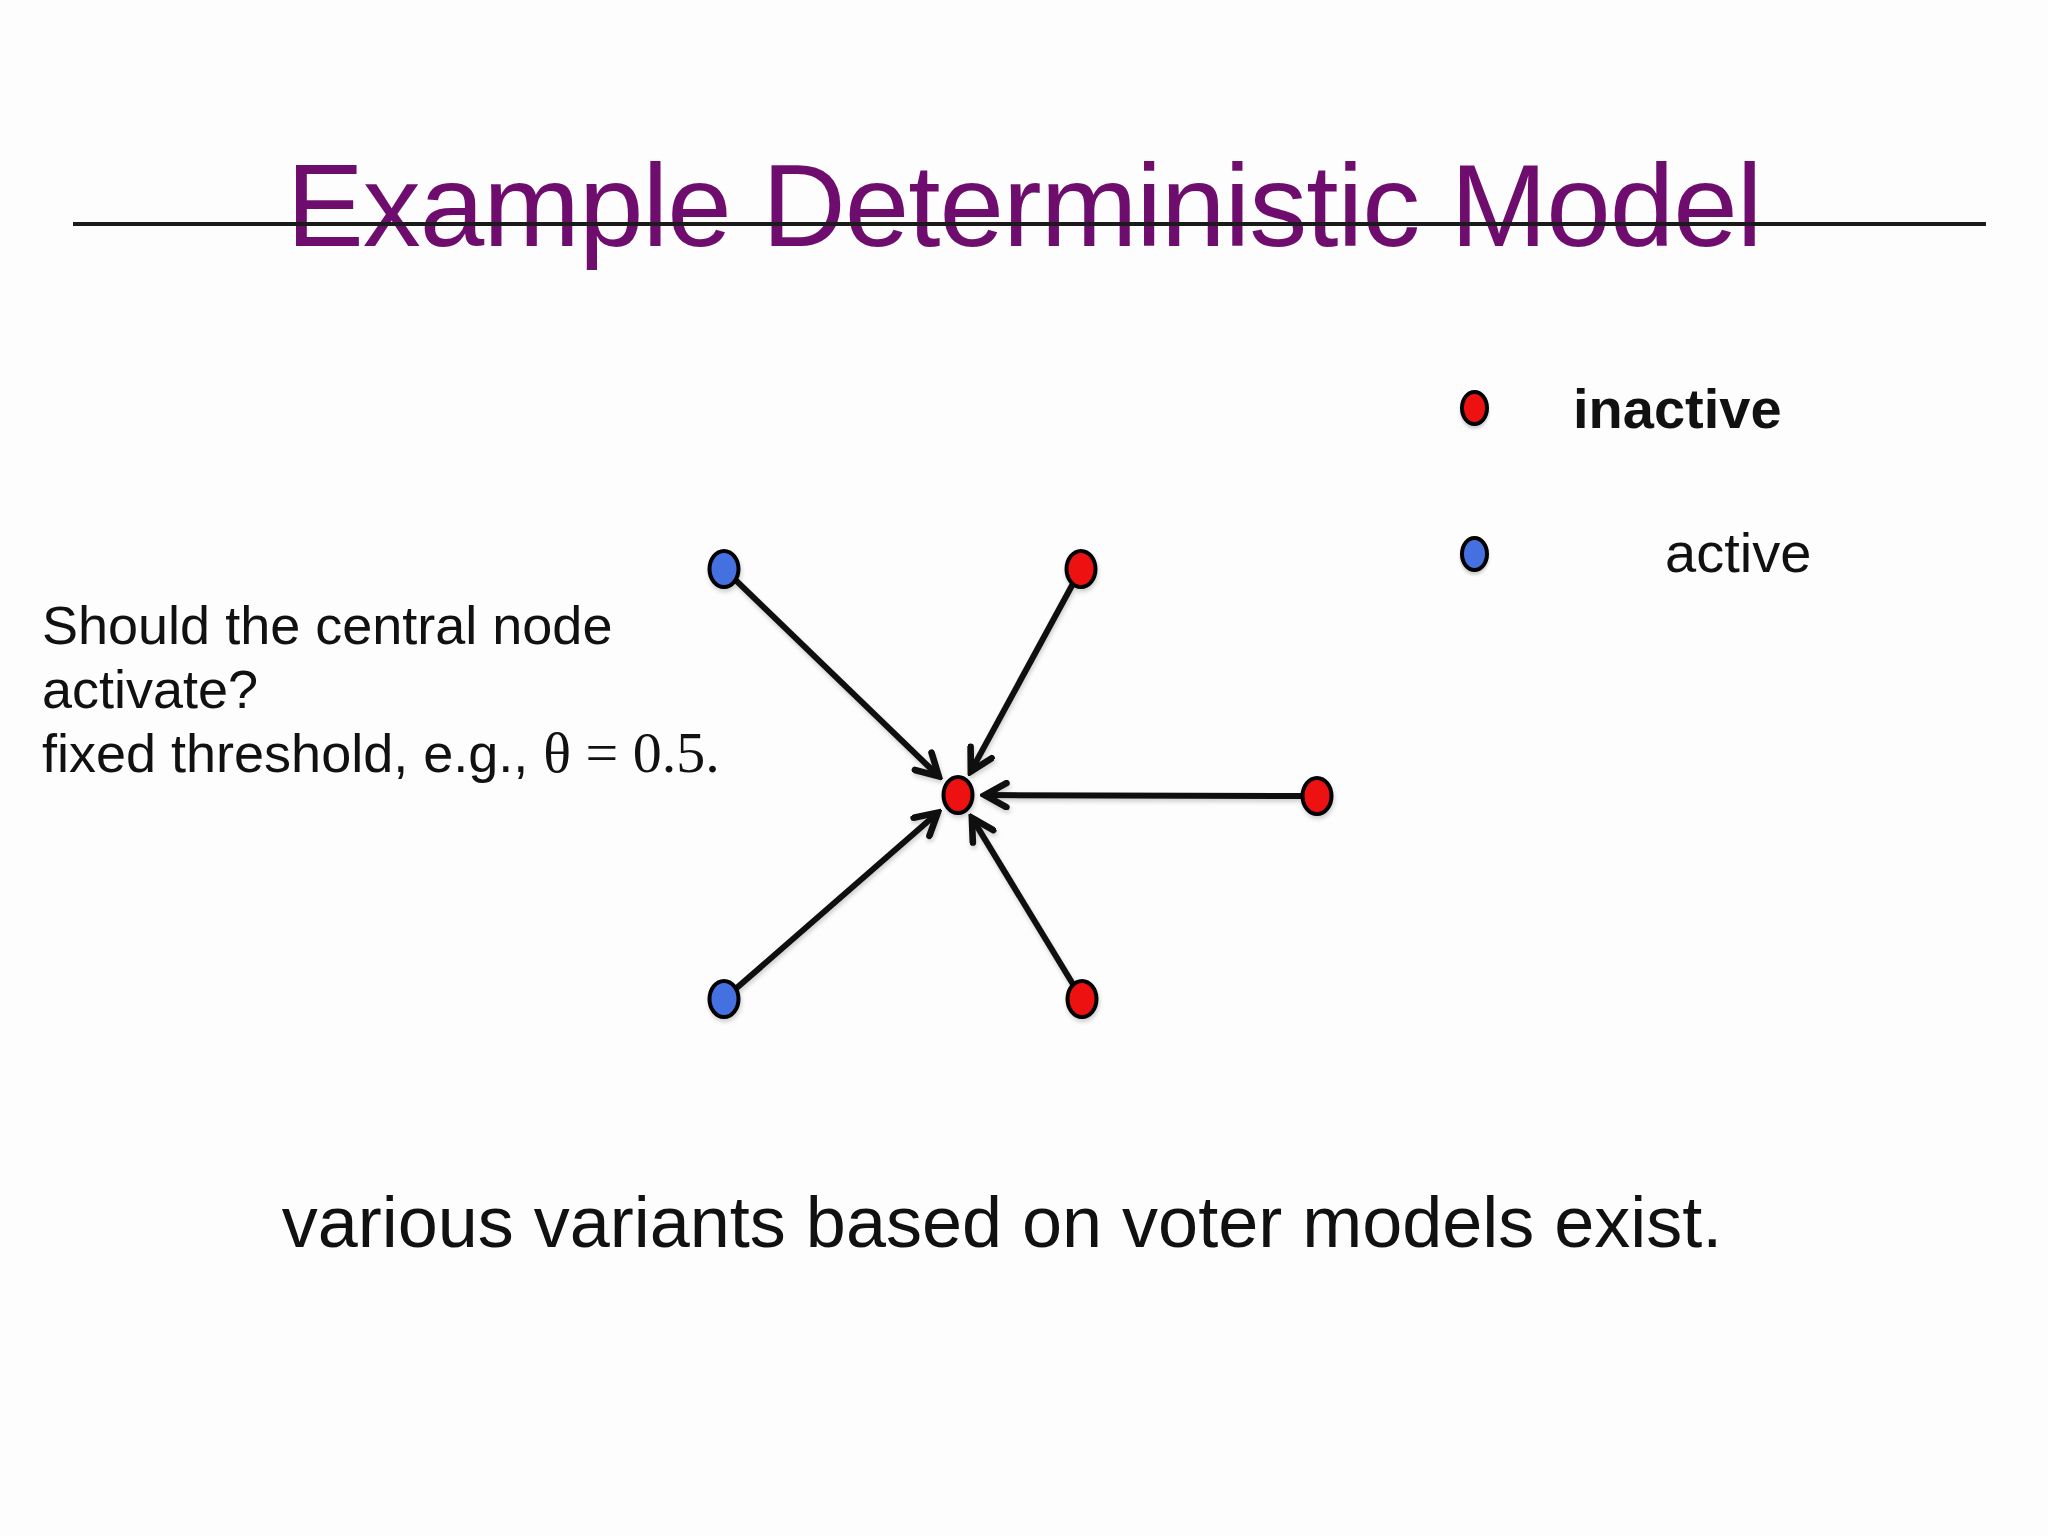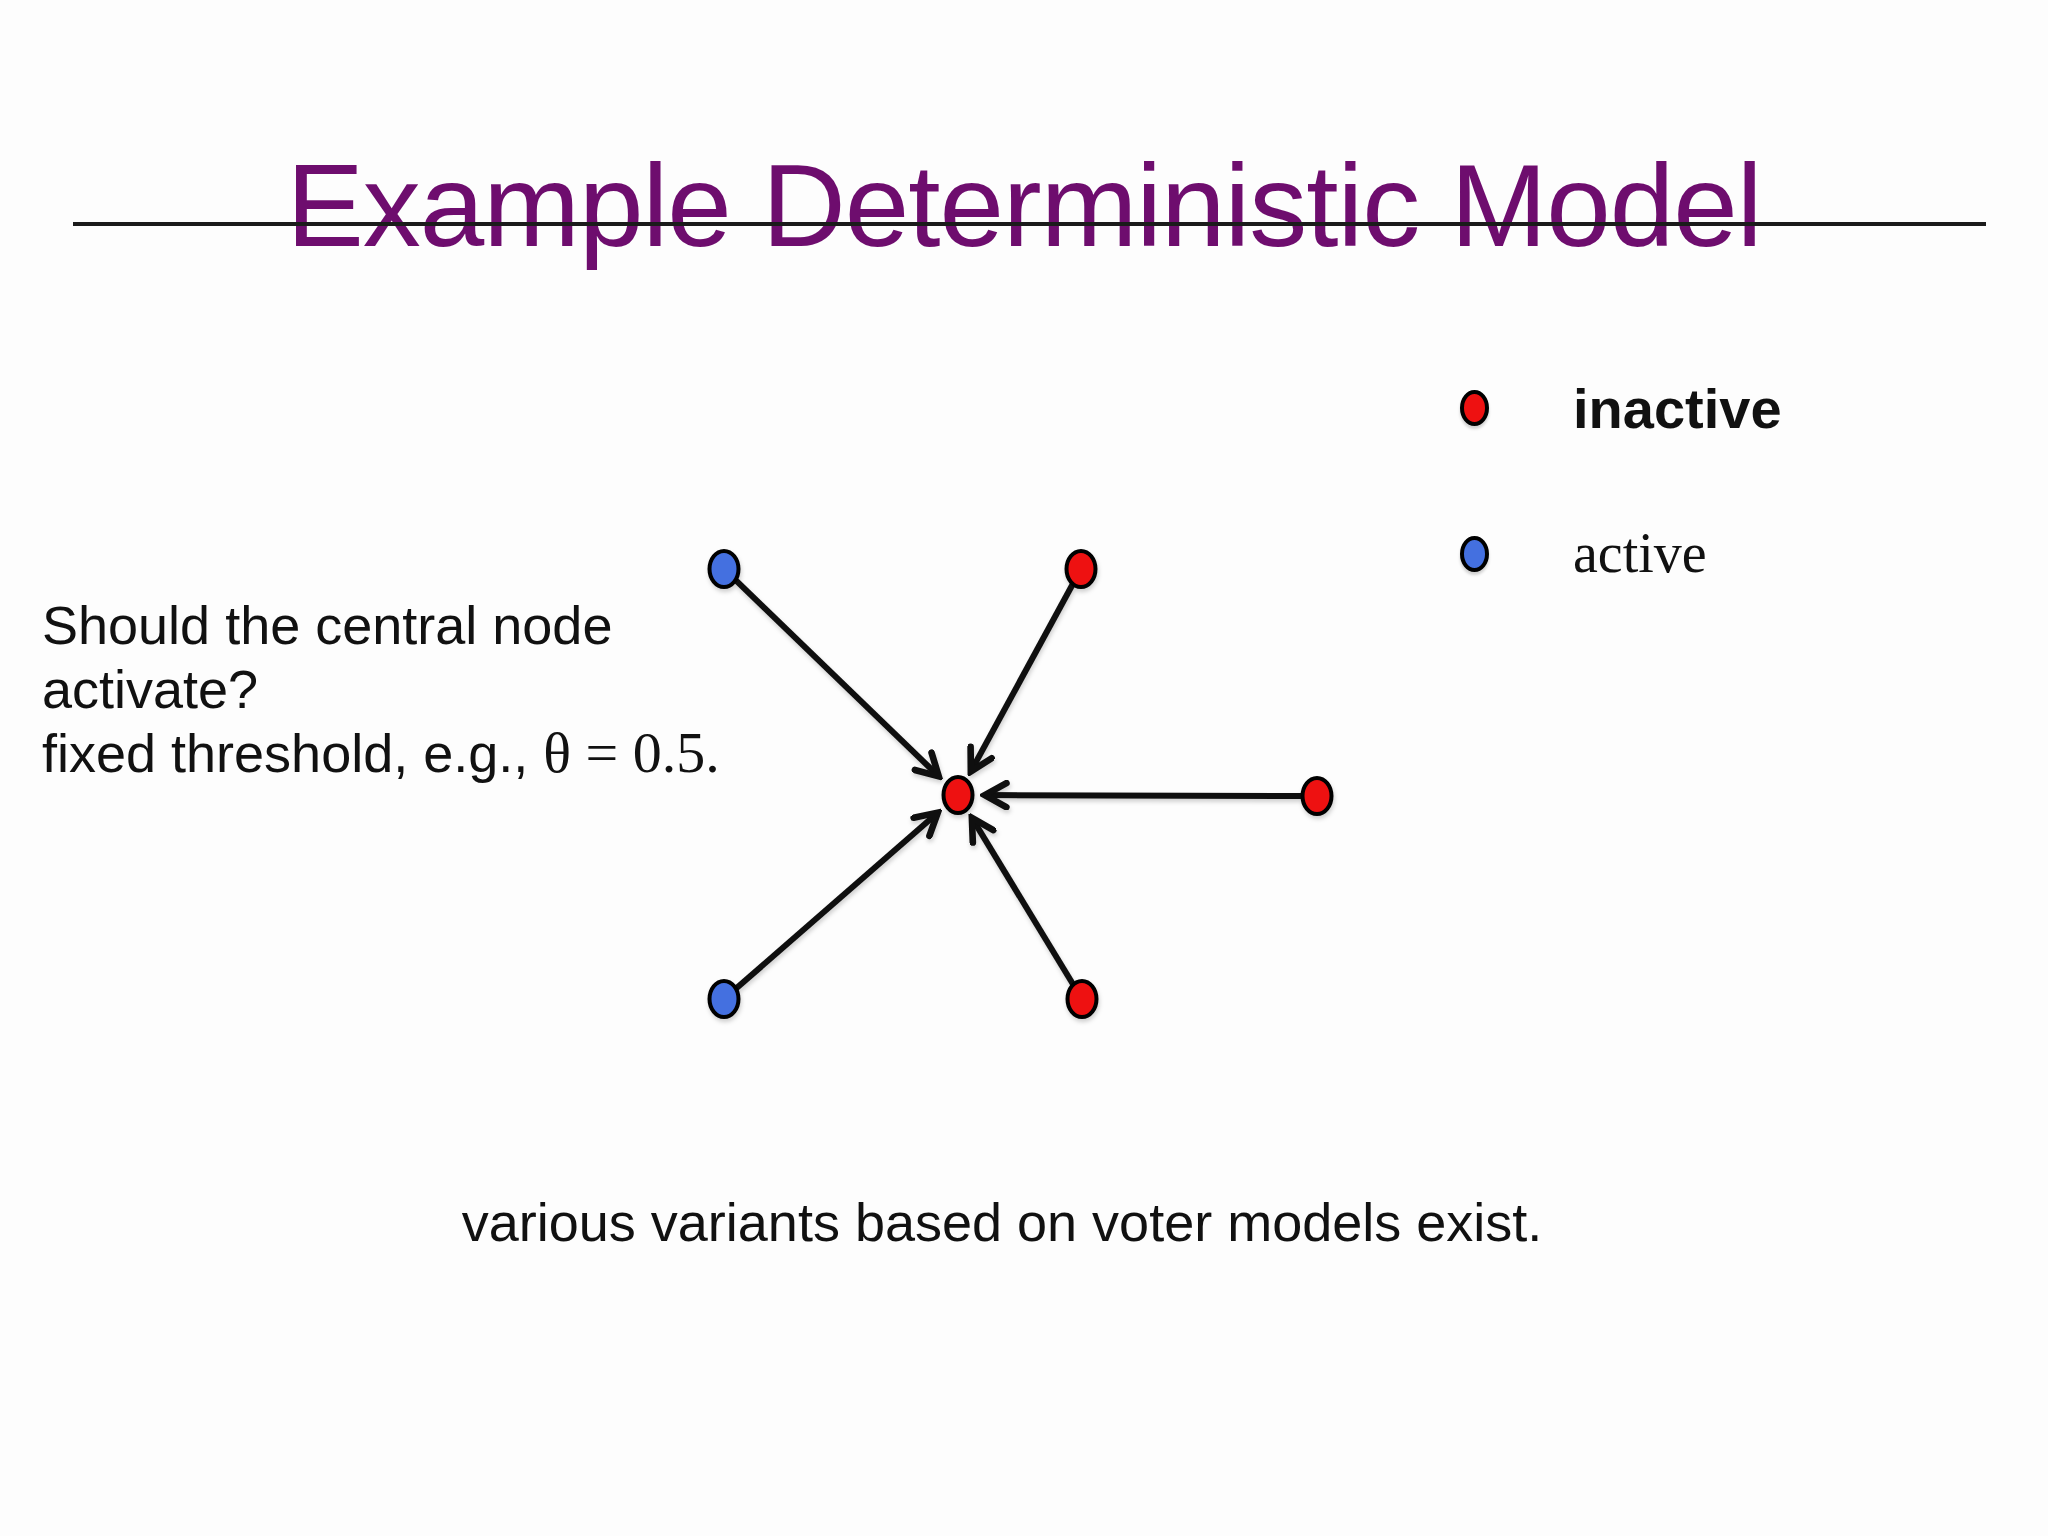--- a/index.html
+++ b/index.html
@@ -41,21 +41,21 @@
     font-size:54px;line-height:64px;
     white-space:nowrap;
   }
   .formula{
     font-family:Liberation Serif, serif;
     font-size:58px;
   }
   .caption{
     position:absolute;left:0;right:44px;top:1191px;
     text-align:center;
-    font-size:54px;line-height:62px;
+    font-size:72px;line-height:62px;
     white-space:nowrap;
   }
   #network{
     position:absolute;left:0;top:0;
     filter:drop-shadow(1px 3px 2px rgba(0,0,0,0.18));
   }
   #network .edge{stroke:#0f0f0f;stroke-width:6;}
   #network ellipse{stroke:#000;stroke-width:4;}
 </style>
 </head>
@@ -83,21 +83,21 @@
       <ellipse cx="1317" cy="796" rx="14.5" ry="18" fill="#ee1111"></ellipse>
       <ellipse cx="724" cy="999" rx="14.5" ry="18" fill="#4470e0"></ellipse>
       <ellipse cx="1082" cy="999" rx="14.5" ry="18" fill="#ee1111"></ellipse>
       <ellipse cx="958" cy="795" rx="14.5" ry="18" fill="#ee1111"></ellipse>
     </svg>
 
   <div class="legend">
     <span class="legend-dot" style="left: 1460px; top: 390px; background: rgb(238, 17, 17);"></span>
     <span class="legend-label" style="left:1573px;top:379px;font-weight:bold;">inactive</span>
     <span class="legend-dot" style="left: 1460px; top: 536px; background: rgb(68, 112, 224);"></span>
-    <span class="legend-label" style="left:1573px;top:523px;font-family:Liberation Serif, serif;">active</span>
+    <span class="legend-label" style="left:1665px;top:523px;">active</span>
   </div>
 
   <div class="question">
     <div>Should the central node</div>
     <div>activate?</div>
     <div><span>fixed threshold, e.g., </span><span class="formula">θ = 0.5.</span></div>
   </div>
 
   <div class="caption">various variants based on voter models exist.</div>
 

